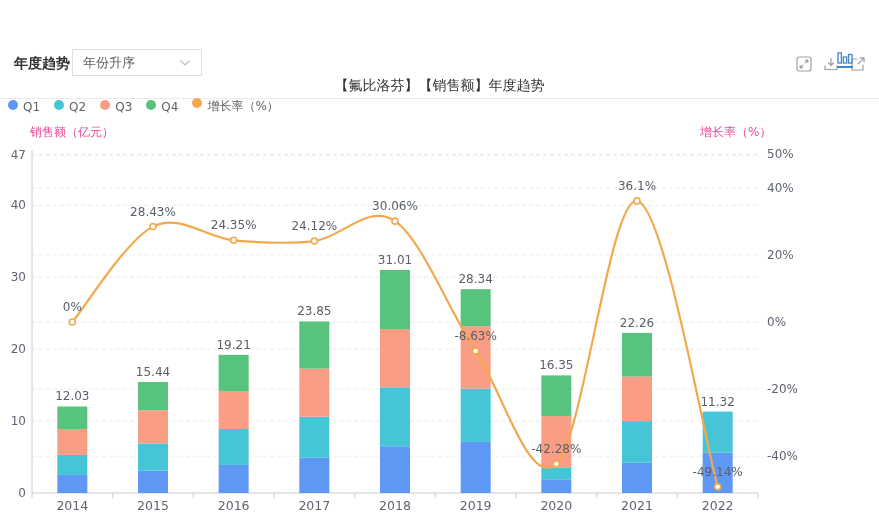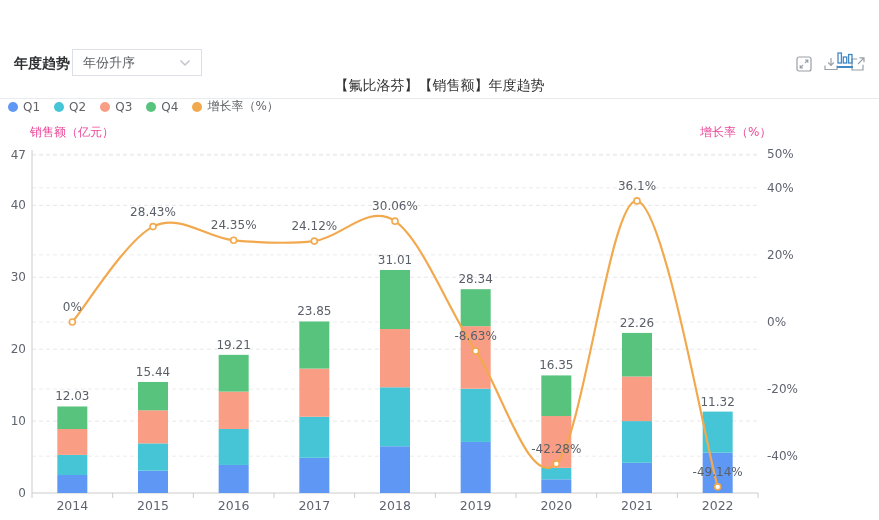--- a/index.html
+++ b/index.html
@@ -19,21 +19,21 @@
   .toolbar { position:absolute; right:13px; top:11px; display:flex; gap:11px; }
   .tool-btn { width:16px; height:16px; cursor:pointer; }
   .chart-type-btn { position:absolute; right:26px; top:50px; width:16px; height:18px;
     cursor:pointer; border-bottom:2px solid #4288c5; padding-bottom:1px; }
 
   
   .chart-title { position:absolute; top:77px; left:0; width:100%; text-align:center;
     font-size:14px; font-weight:normal; color:#333; }
   .legend { position:absolute; top:98px; left:8px; display:flex; align-items:center;
     gap:14px; }
-  .legend-item { display:flex; align-items:center; gap:5px; cursor:pointer; }
+  .legend-item { display:flex; align-items:flex-start; gap:5px; cursor:pointer; }
   .legend-dot { width:10px; height:10px; border-radius:50%; }
   .legend-label { font-size:12px; color:#606266; }
   .axis-title { position:absolute; font-size:12px; color:#ec4899; top:124px; }
   .axis-title.left { left:30px; }
   .axis-title.right { left:700px; }
 
   svg text { font-family:"DejaVu Sans","Liberation Sans",sans-serif; }
   #chart-svg { position:absolute; top:0; left:0; }
 
   

